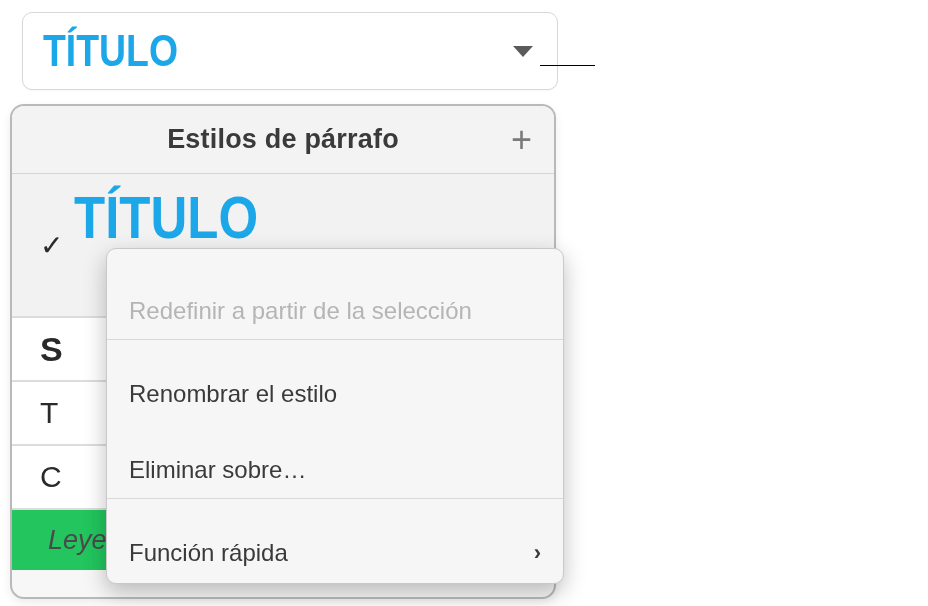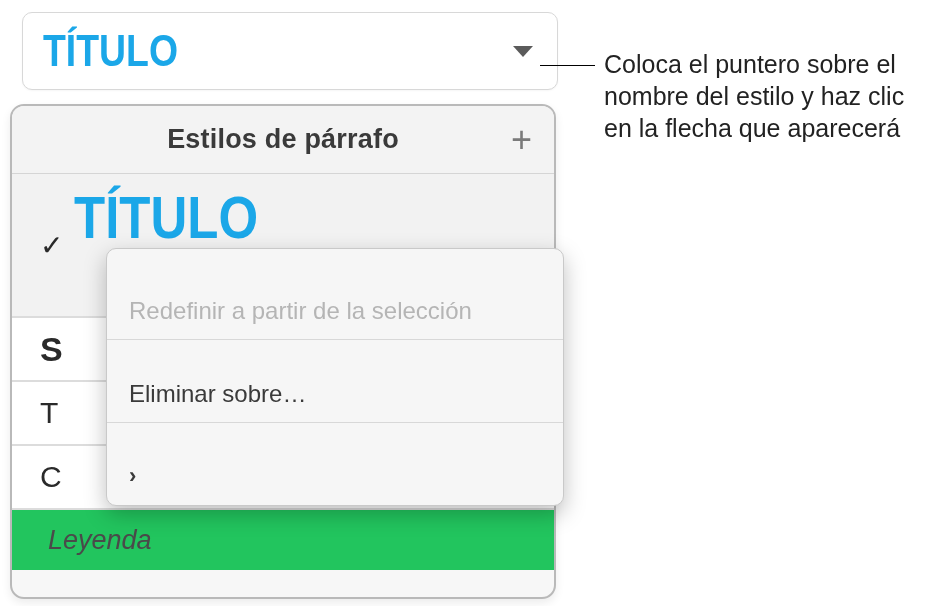--- a/index.html
+++ b/index.html
@@ -266,24 +266,27 @@
       </li>
     </ul>
   </div>
 
   <div class="context-menu">
     <div class="menu-item disabled">
       <span>Redefinir a partir de la selección</span>
     </div>
     <div class="menu-divider"></div>
     <div class="menu-item">
+      <span>Renombrar el estilo</span>
+    </div>
+    <div class="menu-item">
       <span>Eliminar sobre…</span>
     </div>
     <div class="menu-divider"></div>
     <div class="menu-item">
+      <span>Función rápida</span>
       <span class="submenu-arrow">›</span>
     </div>
   </div>
 
   <div class="callout-line"></div>
-  <div class="callout-text">Coloca el puntero sobre el nombre del estilo y haz clic en la flecha que aparecerá</div>
 
 </div>
 
 </body></html>

